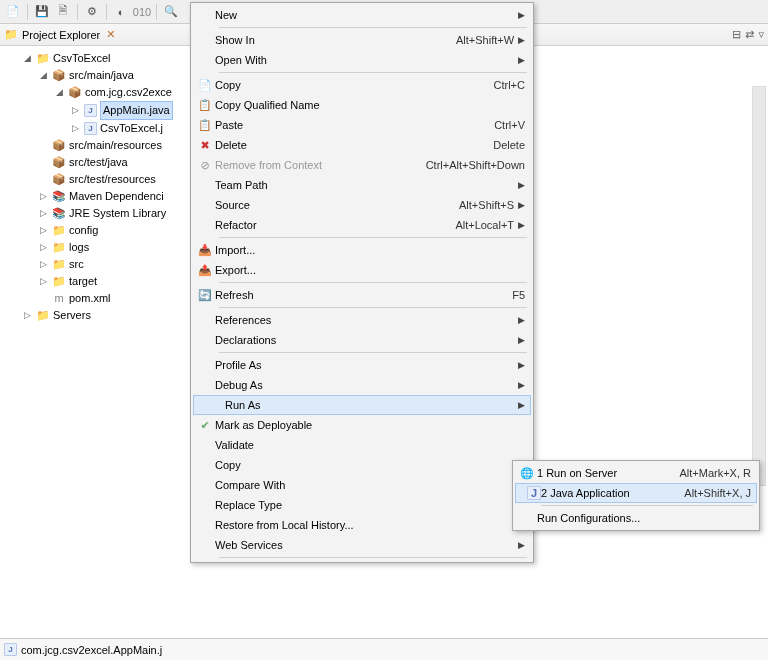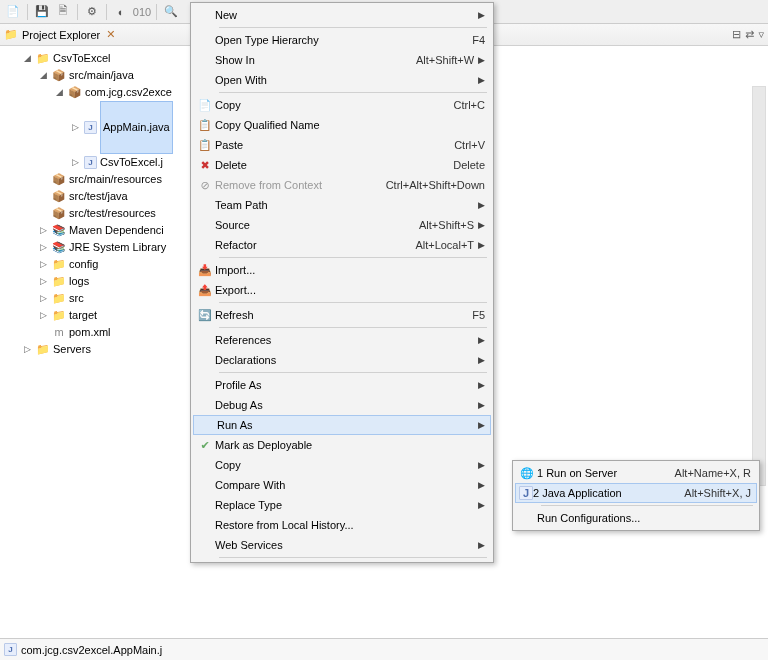--- a/index.html
+++ b/index.html
@@ -44,33 +44,33 @@
     }
     .tree ul {list-style:none;padding-left:16px;}
     .tree li{white-space:nowrap;line-height:17px;display:flex;align-items:center;gap:3px;}
     .twisty{width:11px;height:11px;display:inline-flex;align-items:center;justify-content:center;font-size:9px;color:#666;cursor:pointer;}
     .node-icon{width:14px;height:14px;display:inline-flex;align-items:center;justify-content:center;font-size:11px;}
     .folder{color:#d9a23b;}
     .pkg{color:#c8986b;}
     .jfile{color:#5070b0;background:#e7eefc;border:1px solid #b9c9e8;width:13px;height:13px;font-size:8px;font-weight:bold;border-radius:1px;}
     .lib{color:#6a7a5a;}
     .xml{color:#888;}
-    .selected{background:#cfe3fb;border:1px solid #99bff0;padding:17px 2px;}
+    .selected{background:#cfe3fb;border:1px solid #99bff0;padding:0 2px;}
     .context-menu {
       position:absolute;
       top:2px;left:190px;
-      width:304px;
+      width:344px;
       background:#f3f3f3;
       border:1px solid #a7a7a7;
       box-shadow:2px 2px 5px rgba(0,0,0,0.25);
       padding:2px;
       z-index:5;
     }
     .mi{display:flex;align-items:center;height:20px;padding:0 6px 0 2px;cursor:default;}
-    .mi.highlight{background:#ddeaf9;border:1px solid #a7c7ef;padding:0 5px 0 3px;}
+    .mi.highlight{background:#ddeaf9;border:1px solid #a7c7ef;padding:0 5px 0 11px;}
     .mi.disabled{color:#999;}
     .mi .micon{width:20px;height:16px;display:flex;align-items:center;justify-content:center;font-size:11px;}
     .mi .mlabel{flex:none;}
     .mi .mshort{margin-left:auto;color:#333;font-size:11px;}
     .mi .marrow{margin-left:auto;font-size:9px;color:#444;}
     .mi .mshort + .marrow{margin-left:4px;}
     .msep{height:1px;background:#d0d0d0;margin:2px 4px 2px 26px;}
     .submenu{
       position:absolute;
       top:460px;left:512px;
@@ -211,25 +211,20 @@
 
 <div class="context-menu">
   <div class="mi">
       <span class="micon"></span>
       <span class="mlabel">New</span>
       <span class="marrow">▶</span>
     </div>
   <div class="msep"></div>
   <div class="mi">
       <span class="micon"></span>
-      <span class="mlabel">Open Type Hierarchy</span>
-      <span class="mshort">F4</span>
-    </div>
-  <div class="mi">
-      <span class="micon"></span>
       <span class="mlabel">Show In</span>
       <span class="mshort">Alt+Shift+W</span>
       <span class="marrow">▶</span>
     </div>
   <div class="mi">
       <span class="micon"></span>
       <span class="mlabel">Open With</span>
       <span class="marrow">▶</span>
     </div>
   <div class="msep"></div>
@@ -315,20 +310,24 @@
       <span class="micon"></span>
       <span class="mlabel">Run As</span>
       <span class="marrow">▶</span>
     </div>
   <div class="mi">
       <span class="micon" style="color:#6a6">✔</span>
       <span class="mlabel">Mark as Deployable</span>
     </div>
   <div class="mi">
       <span class="micon"></span>
+      <span class="mlabel">Validate</span>
+    </div>
+  <div class="mi">
+      <span class="micon"></span>
       <span class="mlabel">Copy</span>
       <span class="marrow">▶</span>
     </div>
   <div class="mi">
       <span class="micon"></span>
       <span class="mlabel">Compare With</span>
       <span class="marrow">▶</span>
     </div>
   <div class="mi">
       <span class="micon"></span>
@@ -344,21 +343,21 @@
       <span class="mlabel">Web Services</span>
       <span class="marrow">▶</span>
     </div>
   <div class="msep"></div>
 </div>
 
 <div class="submenu">
   <div class="mi">
       <span class="micon" style="color:#5a8">🌐</span>
       <span class="mlabel">1 Run on Server</span>
-      <span class="mshort">Alt+Name+X, R</span>
+      <span class="mshort">Alt+Mark+X, R</span>
     </div>
   <div class="mi highlight">
       <span class="micon jfile" style="width:14px;height:14px">J</span>
       <span class="mlabel">2 Java Application</span>
       <span class="mshort">Alt+Shift+X, J</span>
     </div>
   <div class="msep"></div>
   <div class="mi">
       <span class="micon"></span>
       <span class="mlabel">Run Configurations...</span>

